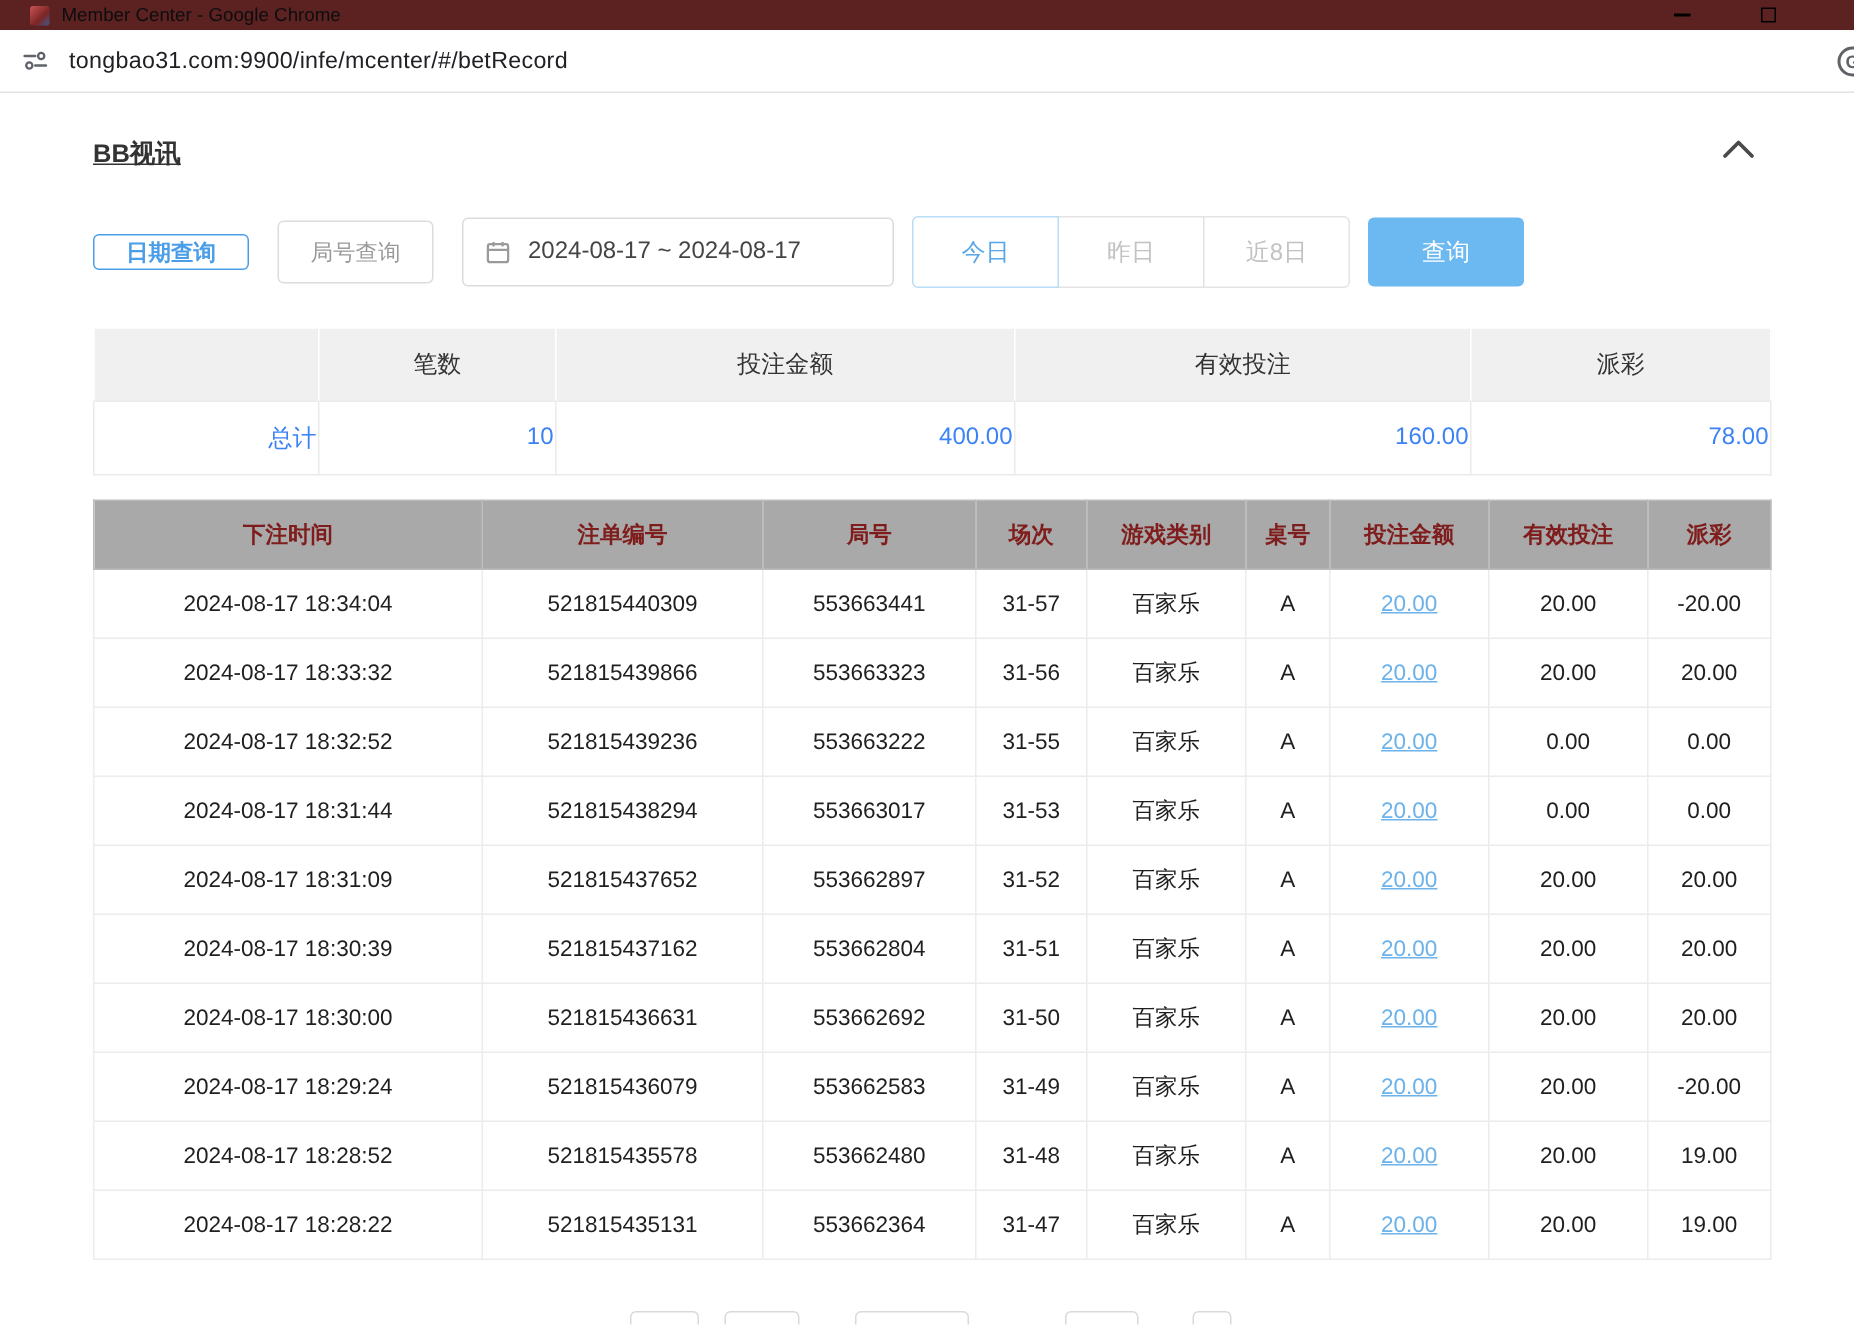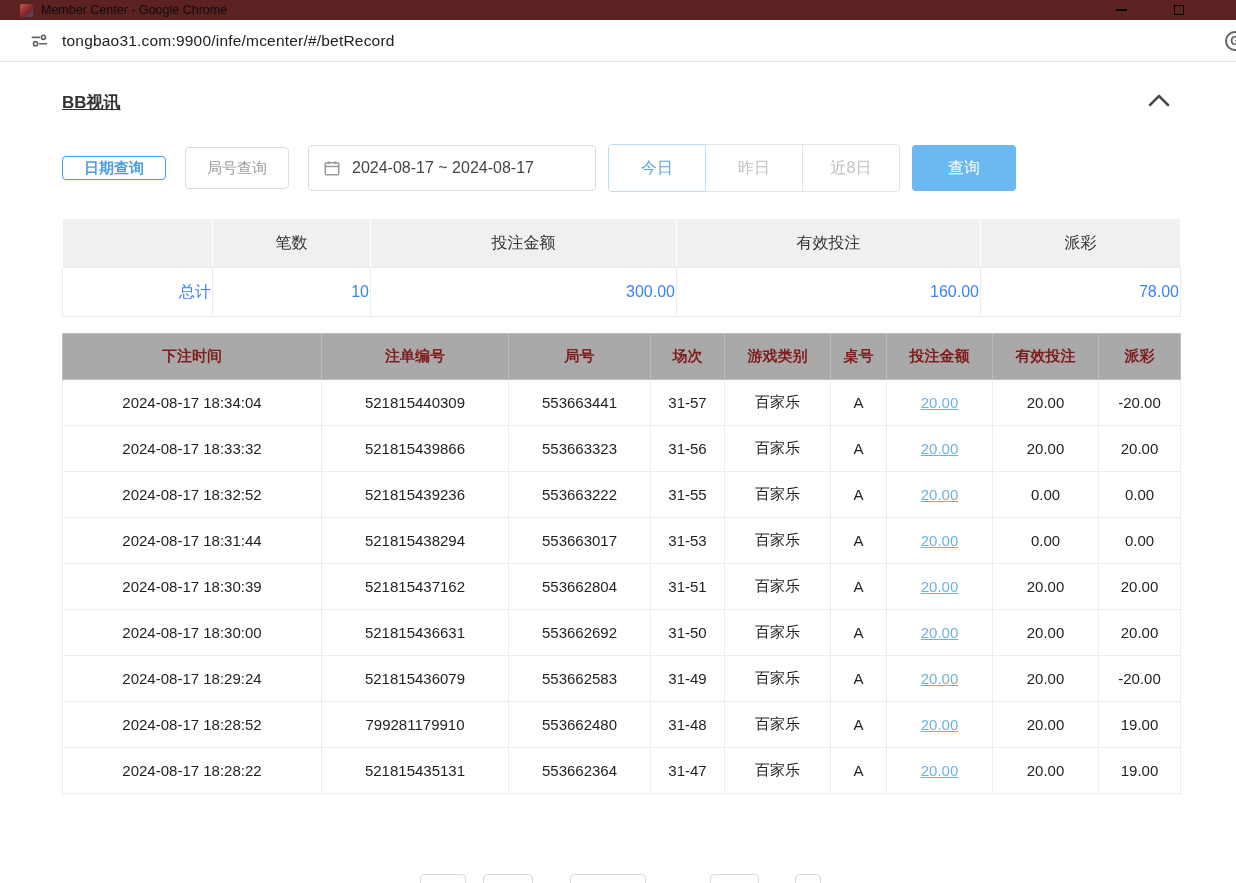--- a/index.html
+++ b/index.html
@@ -17,21 +17,21 @@
   .app-icon { width:13px; height:13px; border-radius:2px;
     background:linear-gradient(135deg,#c85454 0%, #7d2525 60%, #3c5a8c 100%); flex:0 0 auto; }
   .title-text { font-size:12.5px; color:#0d0d0d; flex:1; white-space:nowrap; overflow:hidden; }
   .win-controls { display:flex; align-items:center; gap:44px; margin-right:30px; }
   .win-btn { display:flex; align-items:center; justify-content:center; width:14px; height:14px; cursor:pointer; }
   .min-glyph { display:block; width:11px; height:2px; background:#000; }
   .max-glyph { display:block; width:10px; height:10px; border:1.5px solid #000; background:transparent; }
 
   .urlbar {
     height:42px; background:#fff; border-bottom:1px solid #e3e3e3;
-    display:flex; align-items:center; padding:0 30px; gap:13px;
+    display:flex; align-items:center; padding:0 14px; gap:13px;
     position:relative; overflow:hidden;text-align:right;
   }
   .url-text { font-size:15.5px; color:#202124; letter-spacing:.2px; }
   .ext-partial {
     position:absolute; right:-9px; top:11px; width:20px; height:20px;
     border:2px solid #5f6368; border-radius:50%; color:#5f6368;
     font-size:12px; font-weight:bold; display:flex; align-items:center; justify-content:center;
   }
 
   
@@ -171,21 +171,21 @@
         <th>笔数</th>
         <th>投注金额</th>
         <th>有效投注</th>
         <th>派彩</th>
       </tr>
     </thead>
     <tbody>
       <tr>
         <td>总计</td>
         <td>10</td>
-        <td>300.00</td>
+        <td>400.00</td>
         <td>160.00</td>
         <td>78.00</td>
       </tr>
     </tbody>
   </table>
 
   <table class="bet-table">
     <colgroup>
       <col style="width:259px">
         <col style="width:187px">
@@ -252,20 +252,31 @@
     <td>521815438294</td>
     <td>553663017</td>
     <td>31-53</td>
     <td>百家乐</td>
     <td>A</td>
     <td><a class="bet-link">20.00</a></td>
     <td>0.00</td>
     <td>0.00</td>
   </tr>
 
+  <tr>
+    <td>2024-08-17 18:31:09</td>
+    <td>521815437652</td>
+    <td>553662897</td>
+    <td>31-52</td>
+    <td>百家乐</td>
+    <td>A</td>
+    <td><a class="bet-link">20.00</a></td>
+    <td>20.00</td>
+    <td>20.00</td>
+  </tr>
 
   <tr>
     <td>2024-08-17 18:30:39</td>
     <td>521815437162</td>
     <td>553662804</td>
     <td>31-51</td>
     <td>百家乐</td>
     <td>A</td>
     <td><a class="bet-link">20.00</a></td>
     <td>20.00</td>
@@ -291,21 +302,21 @@
     <td>31-49</td>
     <td>百家乐</td>
     <td>A</td>
     <td><a class="bet-link">20.00</a></td>
     <td>20.00</td>
     <td class="neg">-20.00</td>
   </tr>
 
   <tr>
     <td>2024-08-17 18:28:52</td>
-    <td>799281179910</td>
+    <td>521815435578</td>
     <td>553662480</td>
     <td>31-48</td>
     <td>百家乐</td>
     <td>A</td>
     <td><a class="bet-link">20.00</a></td>
     <td>20.00</td>
     <td>19.00</td>
   </tr>
 
   <tr>

